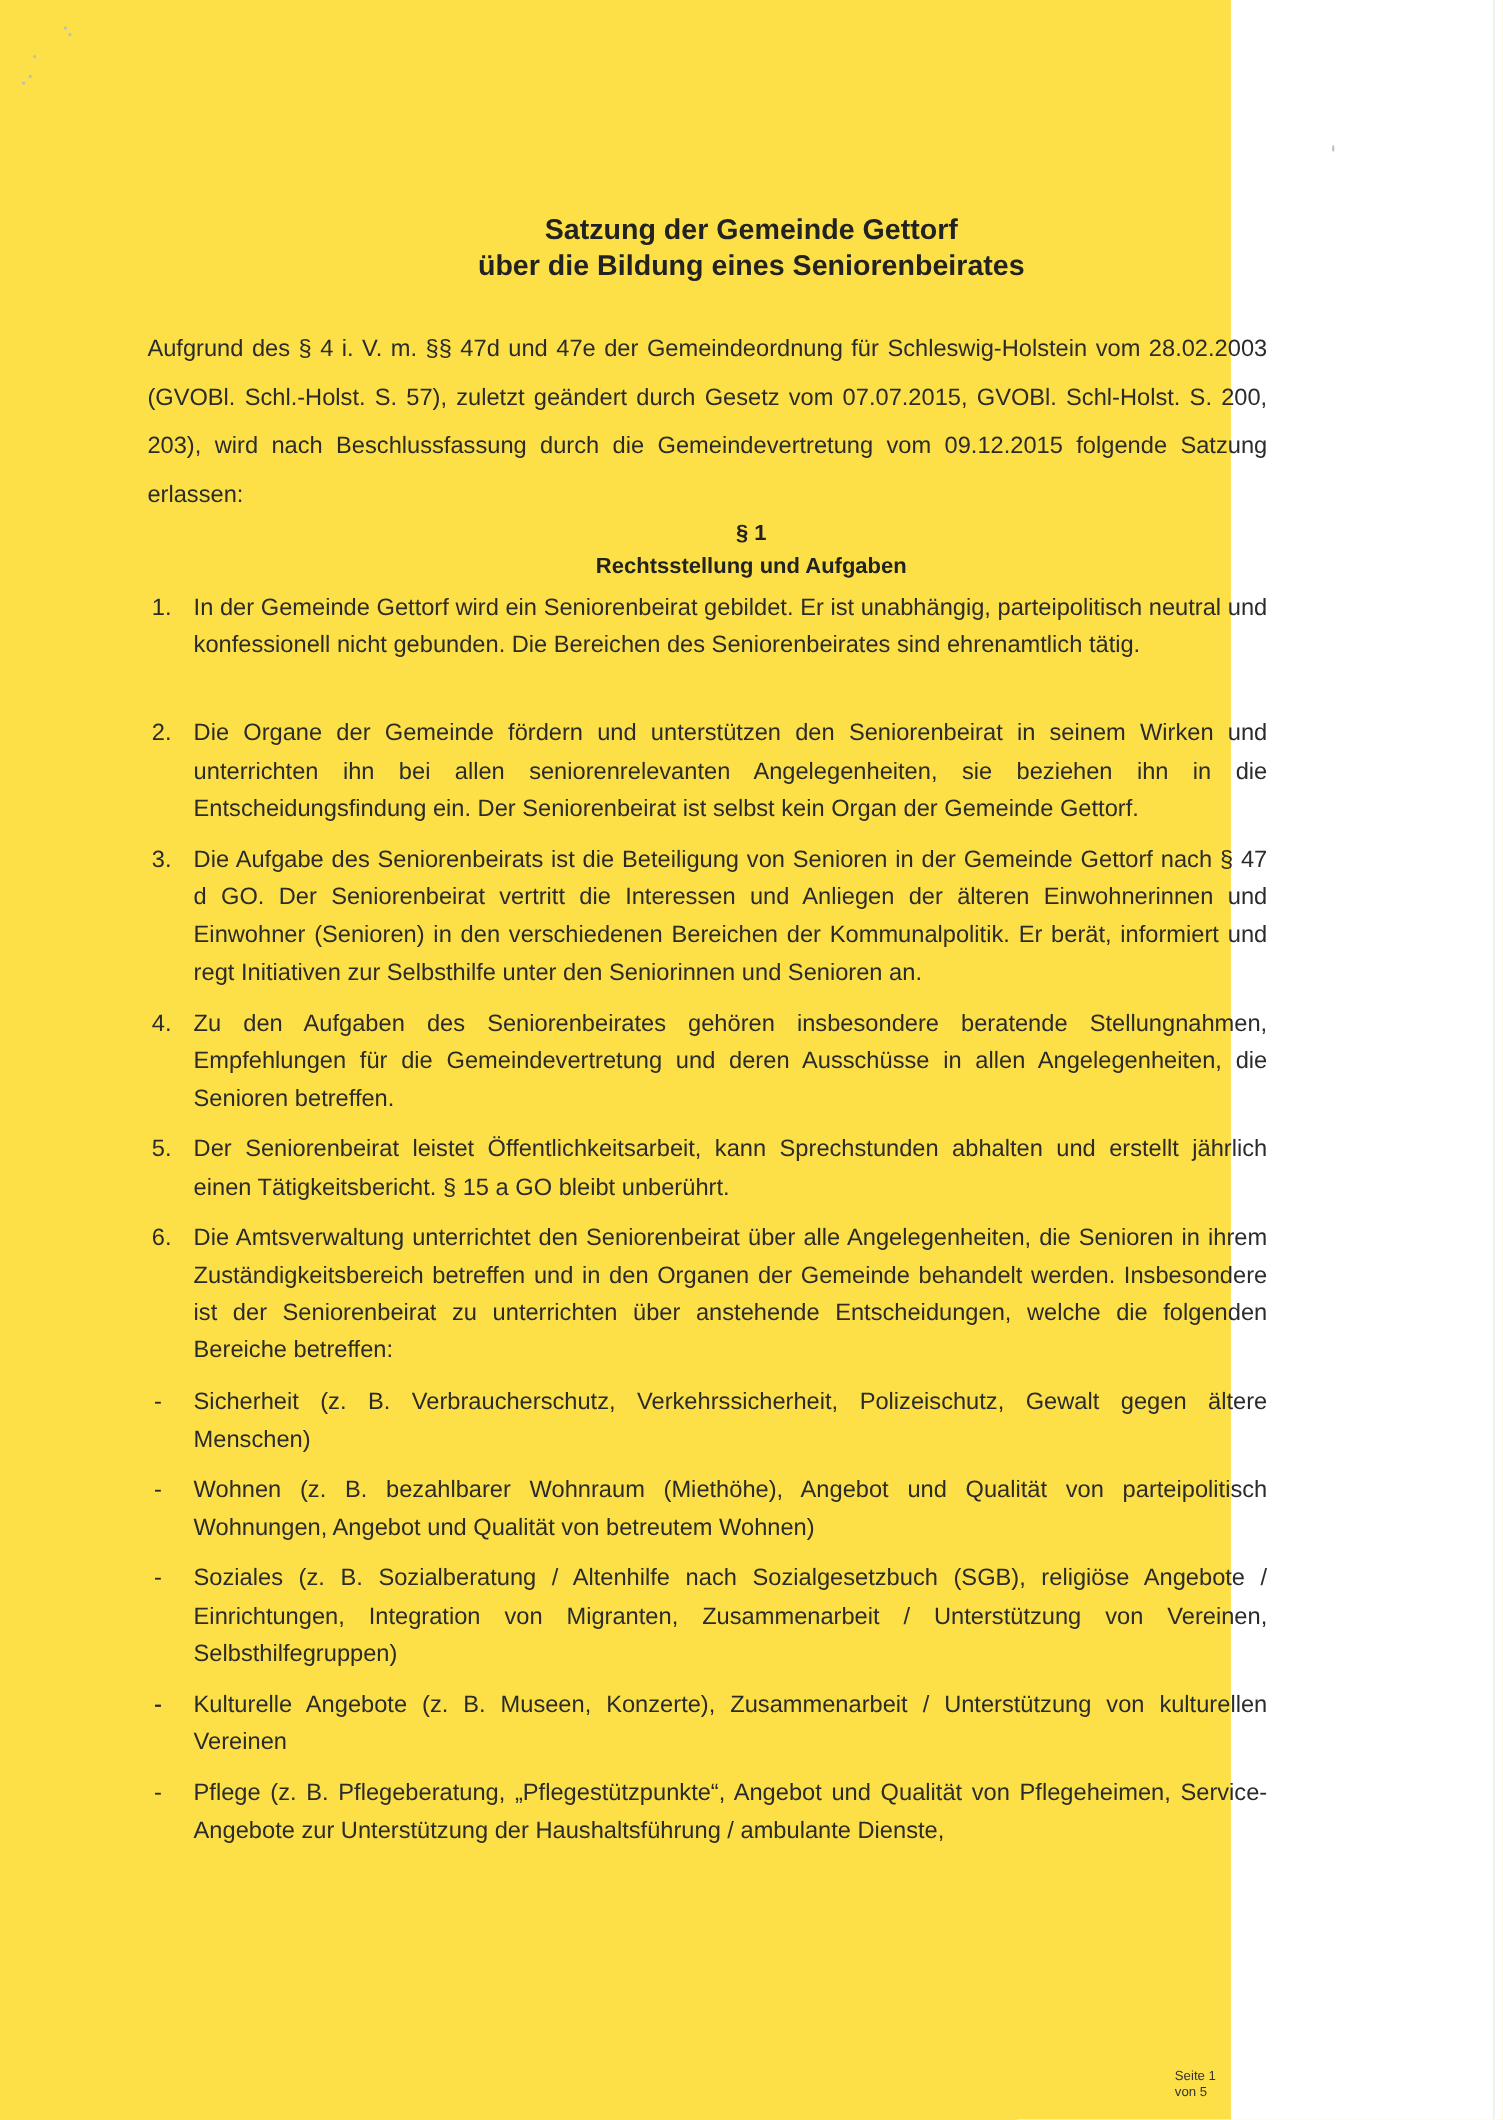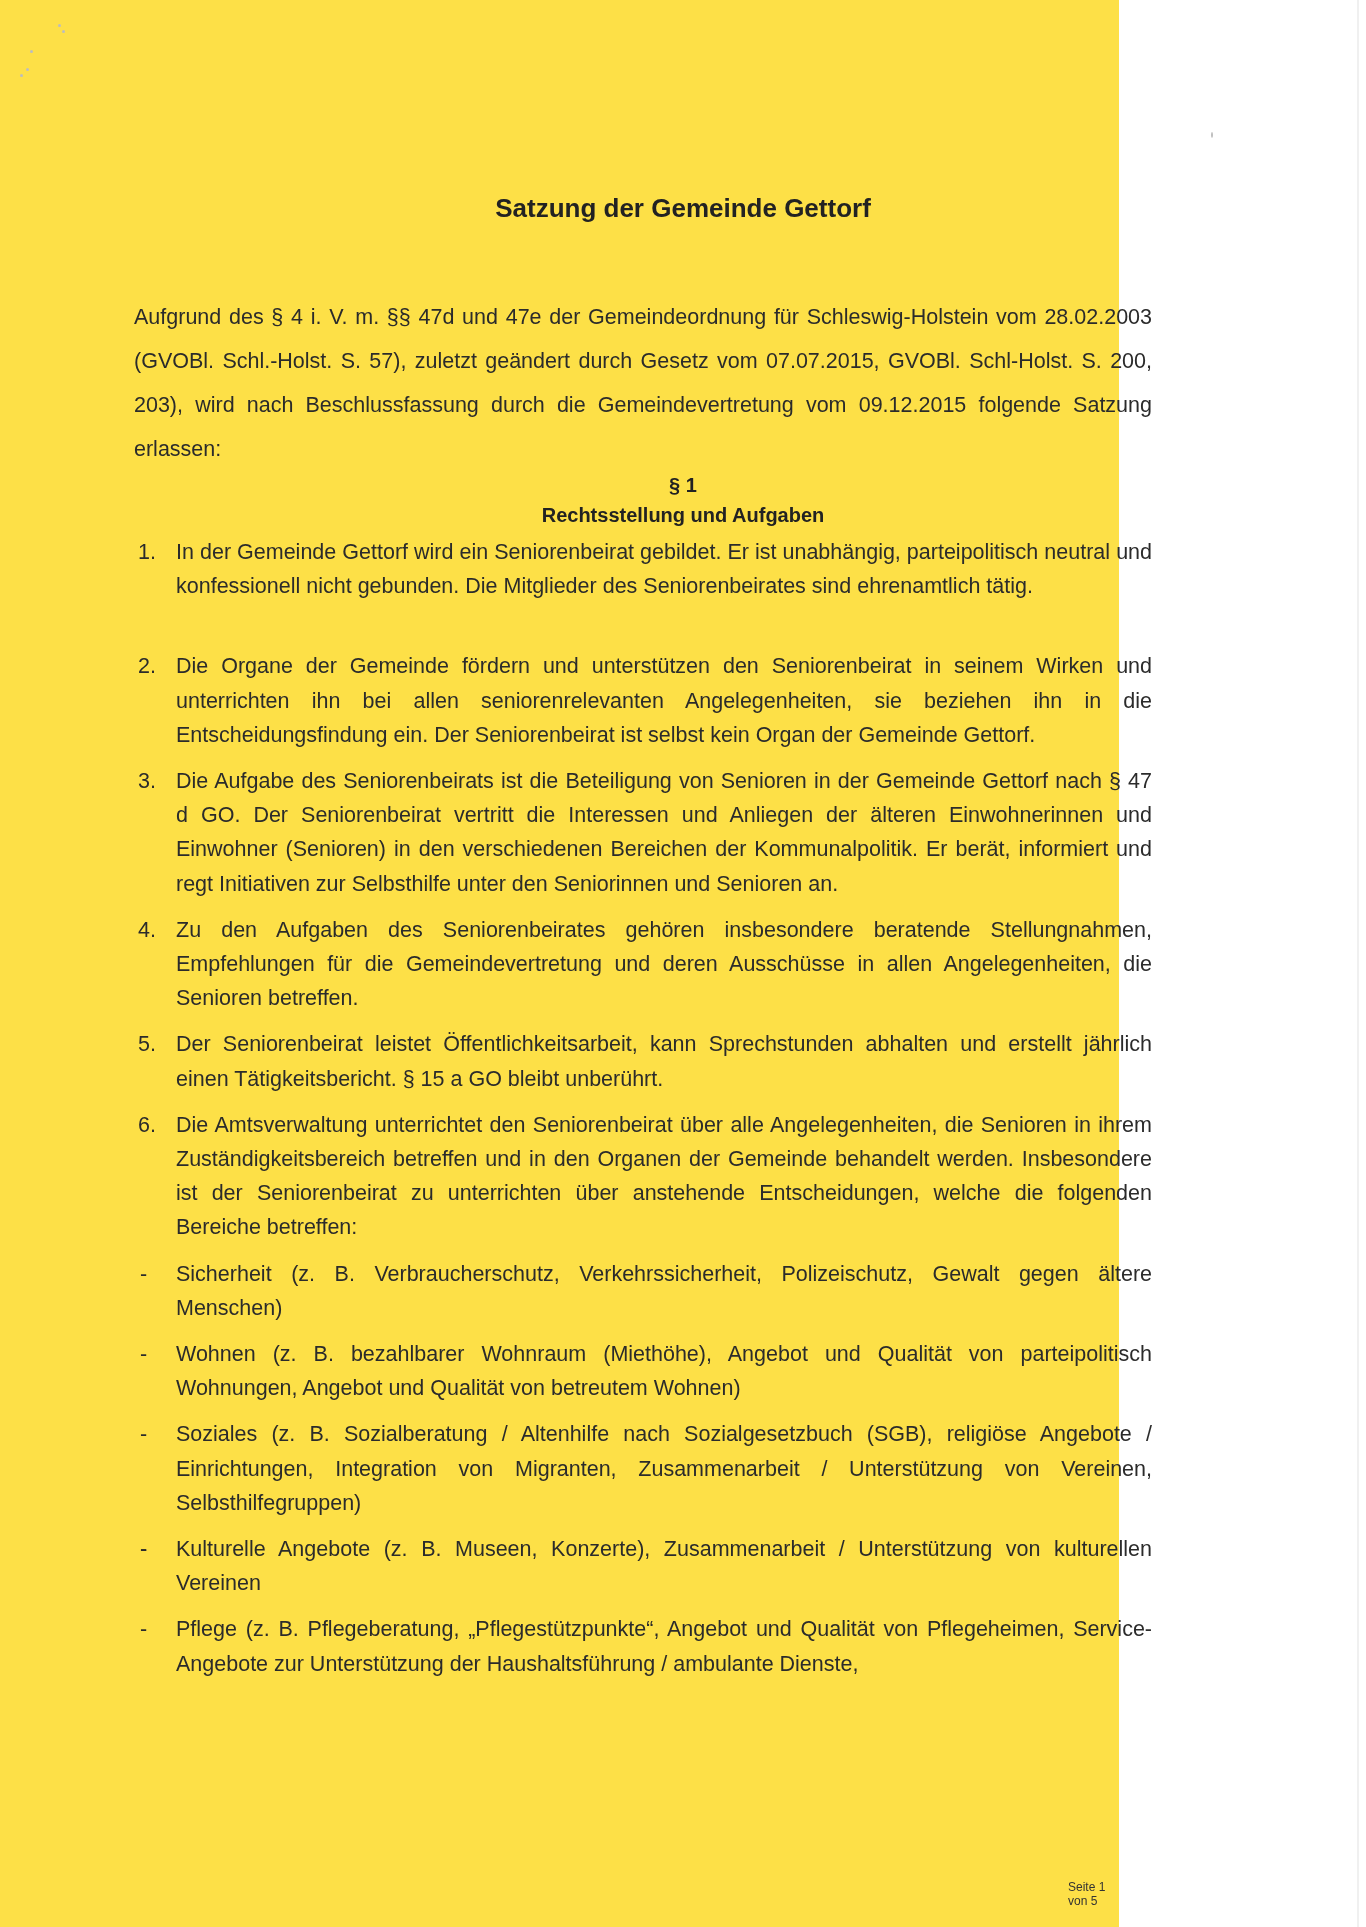--- a/index.html
+++ b/index.html
@@ -99,33 +99,34 @@
   <div class="scan-edge"></div>
   <div class="speck" style="left:58px;top:24px;"></div>
   <div class="speck" style="left:62px;top:30px;"></div>
   <div class="speck" style="left:30px;top:50px;"></div>
   <div class="speck" style="left:26px;top:68px;"></div>
   <div class="speck" style="left:20px;top:74px;"></div>
   <div class="speck" style="left:1211px;top:132px;width:2px;height:6px;"></div>
 
   <div class="title">
     <div>Satzung der Gemeinde Gettorf</div>
+    <div>über die Bildung eines Seniorenbeirates</div>
   </div>
 
   <p class="preamble">Aufgrund des § 4 i. V. m. §§ 47d und 47e der Gemeindeordnung für Schleswig-Holstein vom 28.02.2003 (GVOBl. Schl.-Holst. S. 57), zuletzt geändert durch Gesetz vom 07.07.2015, GVOBl. Schl-Holst. S. 200, 203), wird nach Beschlussfassung durch die Gemeindevertretung vom 09.12.2015 folgende Satzung erlassen:</p>
 
   <div class="section-head">
     <div>§ 1</div>
     <div>Rechtsstellung und Aufgaben</div>
   </div>
 
   <div class="body">
     <div class="item">
       <span class="num">1.</span>
-      <span>In der Gemeinde Gettorf wird ein Seniorenbeirat gebildet. Er ist unabhängig, parteipolitisch neutral und konfessionell nicht gebunden.  Die Mitglieder des Seniorenbeirates sind ehrenamtlich tätig.</span>
+      <span>In der Gemeinde Gettorf wird ein Seniorenbeirat gebildet. Er ist unabhängig, parteipolitisch neutral und konfessionell nicht gebunden.  Die Bereichen des Seniorenbeirates sind ehrenamtlich tätig.</span>
     </div>
     <div class="item gap-big">
       <span class="num">2.</span>
       <span>Die Organe der Gemeinde fördern und unterstützen den Seniorenbeirat in seinem Wirken und unterrichten ihn bei allen seniorenrelevanten Angelegenheiten, sie beziehen ihn in die Entscheidungsfindung ein. Der Seniorenbeirat ist selbst kein Organ der Gemeinde Gettorf.</span>
     </div>
     <div class="item gap">
       <span class="num">3.</span>
       <span>Die Aufgabe des Seniorenbeirats ist die Beteiligung von Senioren in der Gemeinde Gettorf nach § 47 d GO. Der Seniorenbeirat vertritt die Interessen und Anliegen der älteren Einwohnerinnen und Einwohner (Senioren) in den verschiedenen Bereichen der Kommunalpolitik. Er berät, informiert und regt Initiativen zur Selbsthilfe unter den Seniorinnen und Senioren an.</span>
     </div>
     <div class="item gap">

